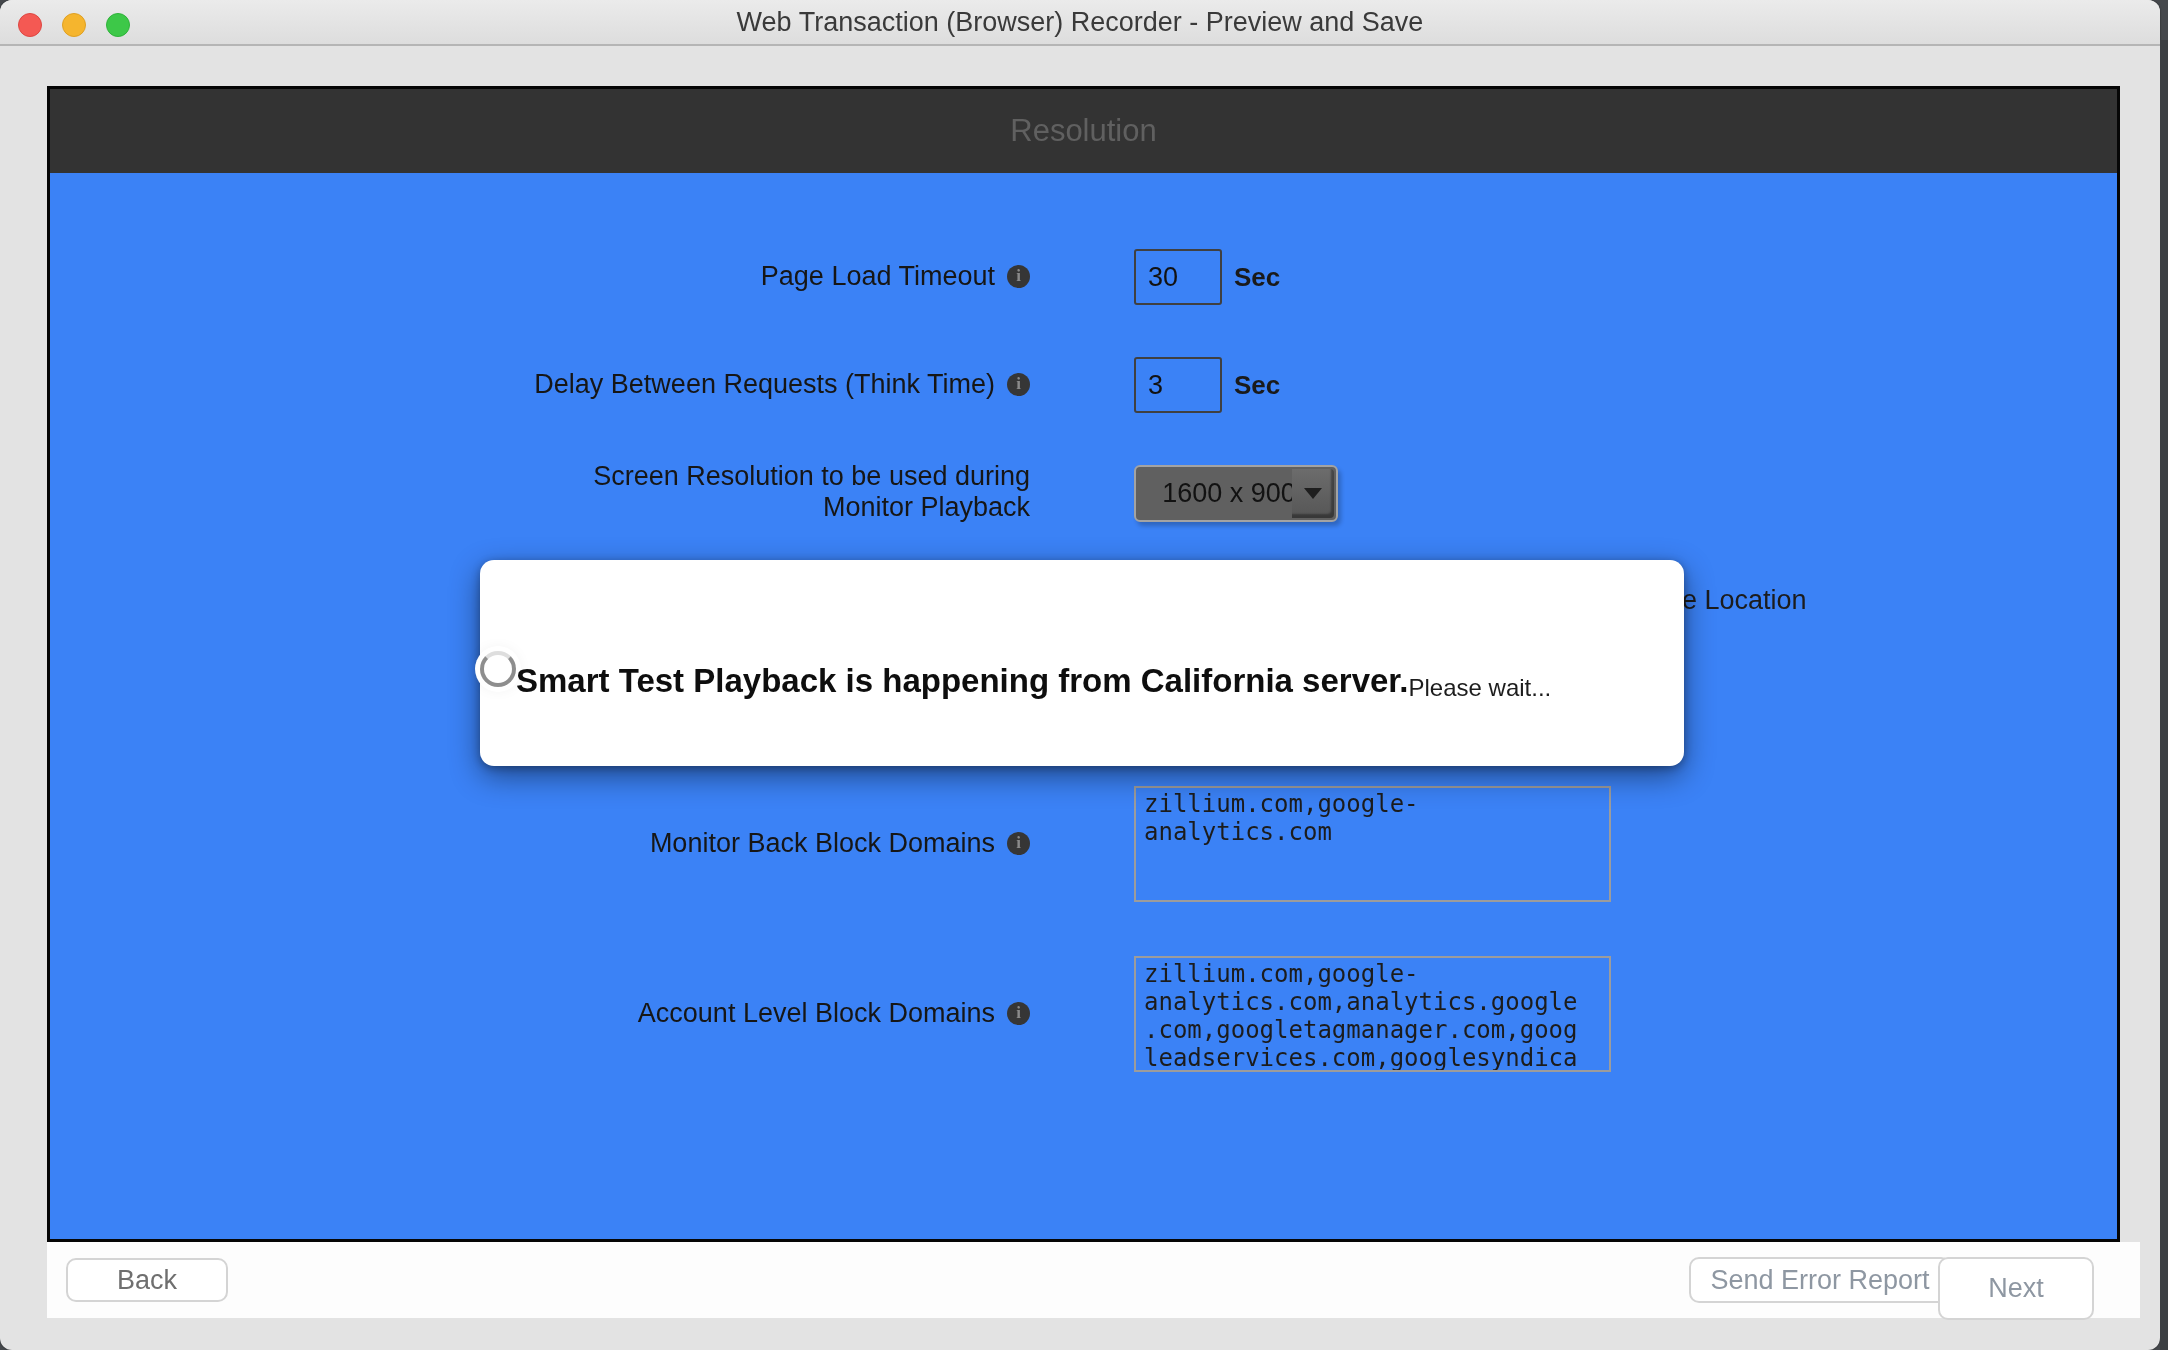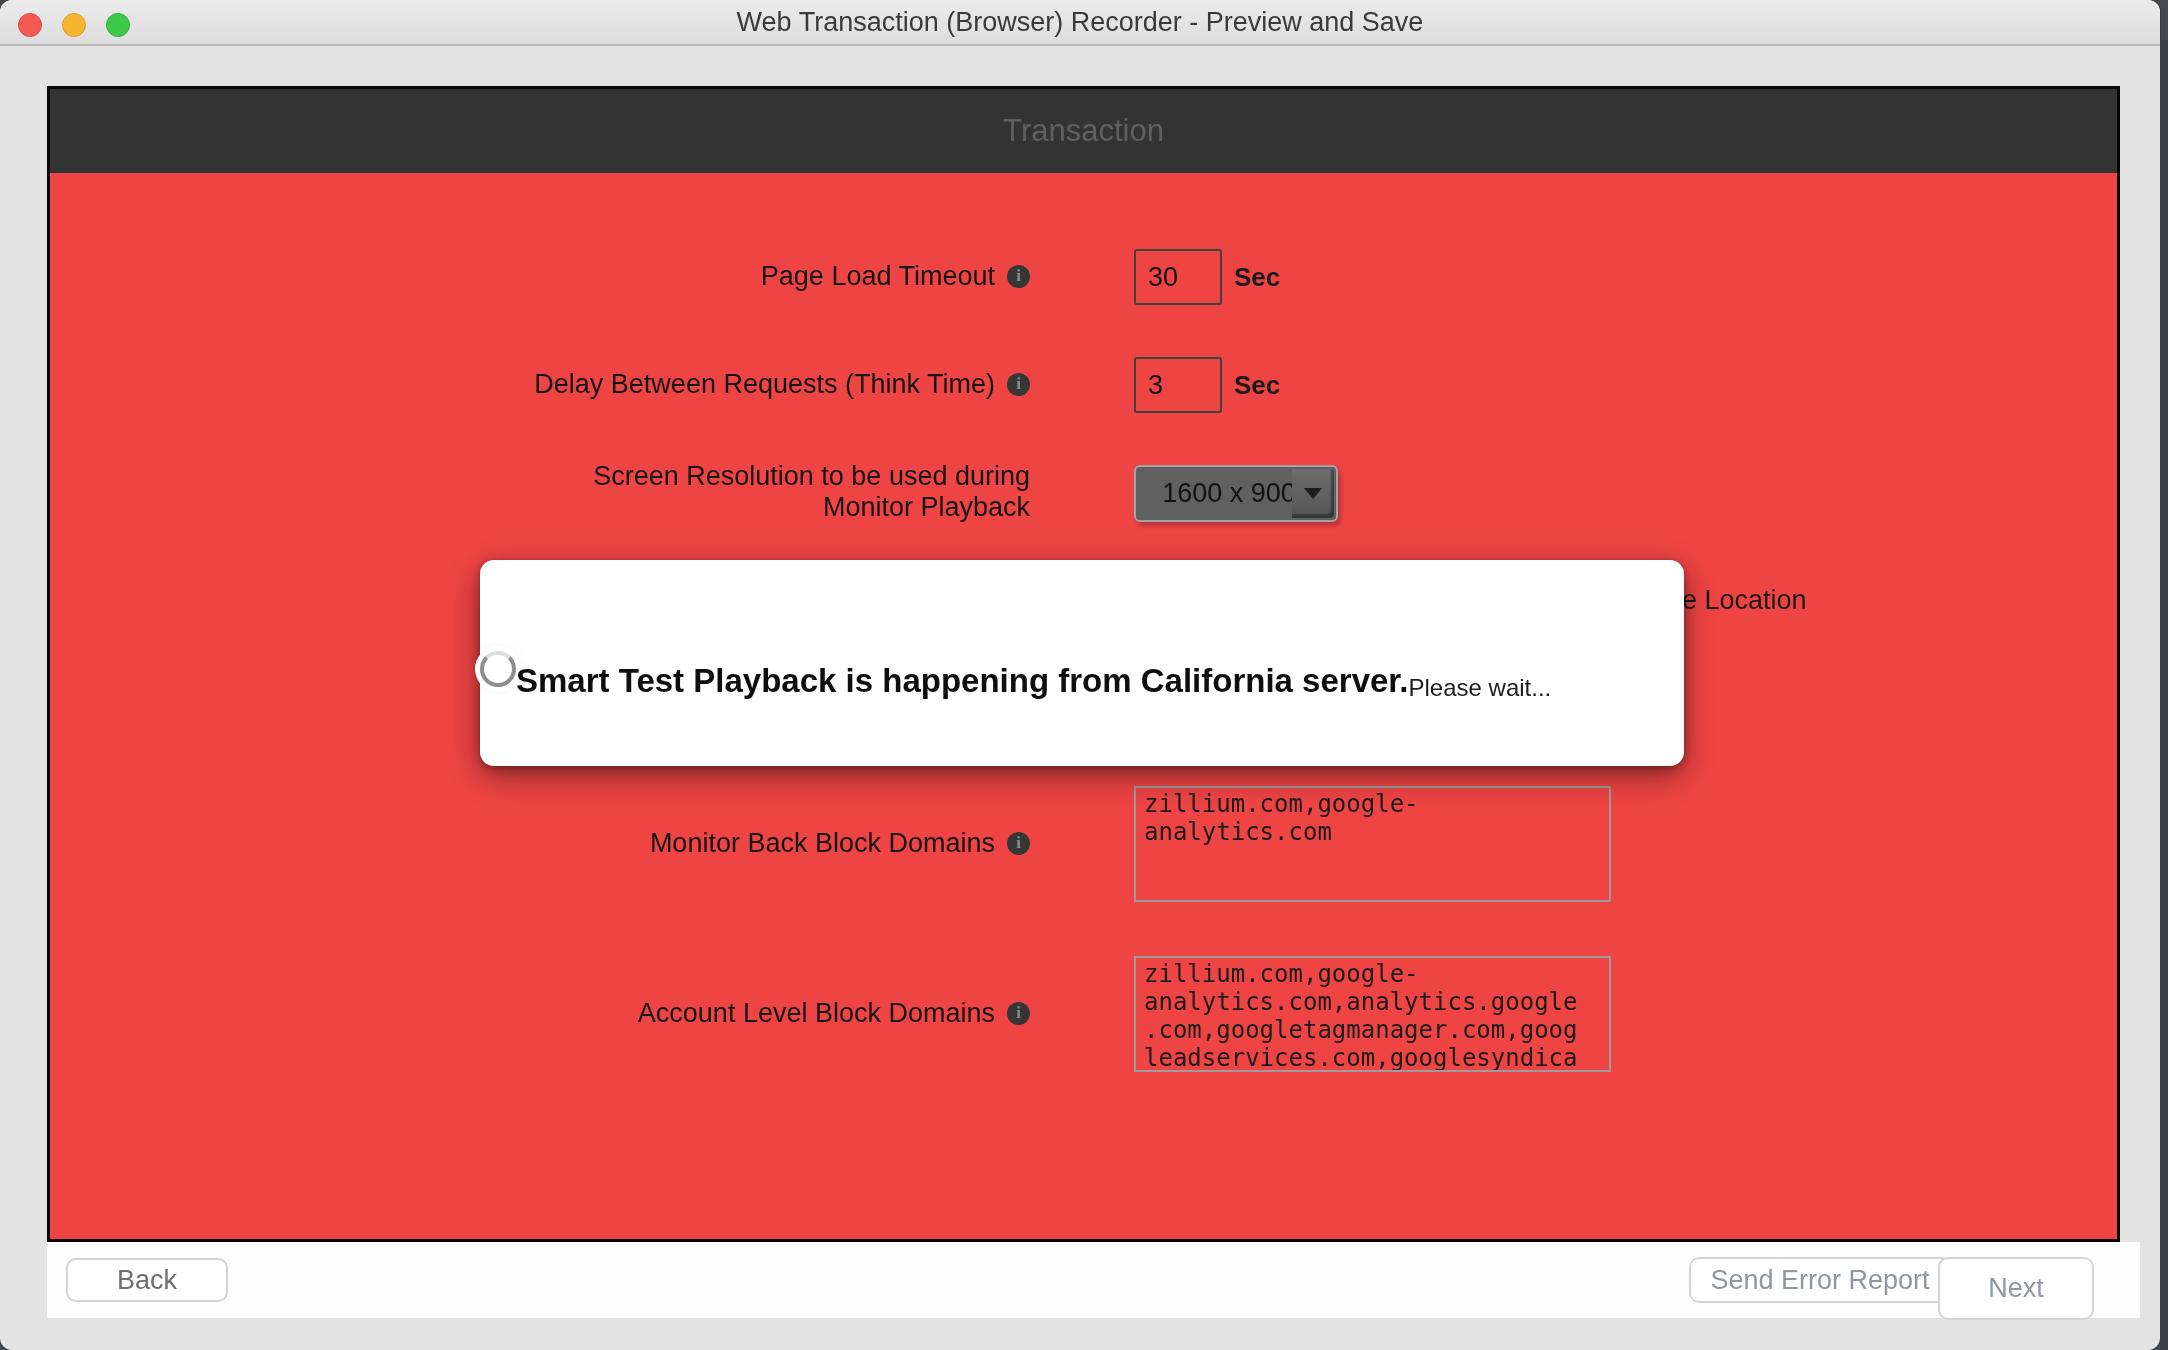--- a/index.html
+++ b/index.html
@@ -31,21 +31,21 @@
   }
   
   .panel{
     position:absolute;left:47px;top:86px;width:2073px;height:1156px;
     border:3px solid #060606;box-sizing:border-box;background:#666666;
   }
   .panel-header{
     height:84px;background:#333333;display:flex;align-items:center;justify-content:center;
     font-size:31px;color:#606060;
   }
-  .panel-body{position:relative;height:1066px;background:#ef4444;}
+  .panel-body{position:relative;height:1066px;background:#3b82f6;}
   .label-row{
     position:absolute;left:0;width:980px;height:56px;
     display:flex;align-items:center;justify-content:flex-end;gap:12px;
     font-size:27px;color:#161616;
   }
   .label-row .lbl-text{text-align:right;}
   .info-icon{
     width:23px;height:23px;border-radius:50%;background:#363636;flex:0 0 auto;
     display:inline-flex;align-items:center;justify-content:center;
     color:#8a8a8a;font-size:17px;font-weight:bold;font-family:"Liberation Serif",serif;
@@ -128,21 +128,21 @@
     <div class="win-title">Web Transaction (Browser) Recorder - Preview and Save</div>
     <div class="traffic">
       <span class="tl red"></span>
       <span class="tl yellow"></span>
       <span class="tl green"></span>
     </div>
   </div>
 
   <div class="panel">
     <div class="panel-header">
-      <span>Transaction</span>
+      <span>Resolution</span>
     </div>
     <div class="panel-body">
 
       <div class="label-row" style="top:75px">
         <span class="lbl-text">Page Load Timeout</span>
         <span class="info-icon">i</span>
       </div>
       <input class="num-input" style="top: 76px;" value="30">
       <span class="unit" style="top:76px">Sec</span>
 

